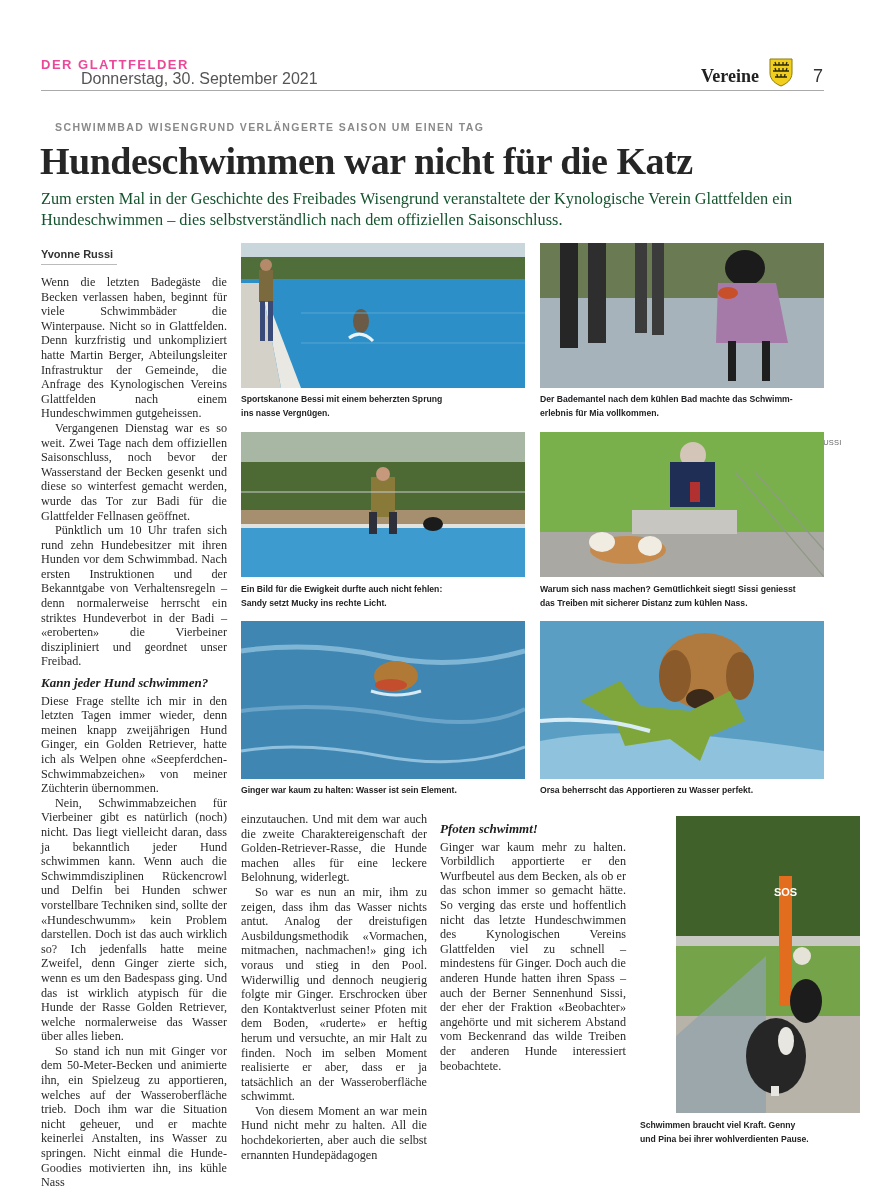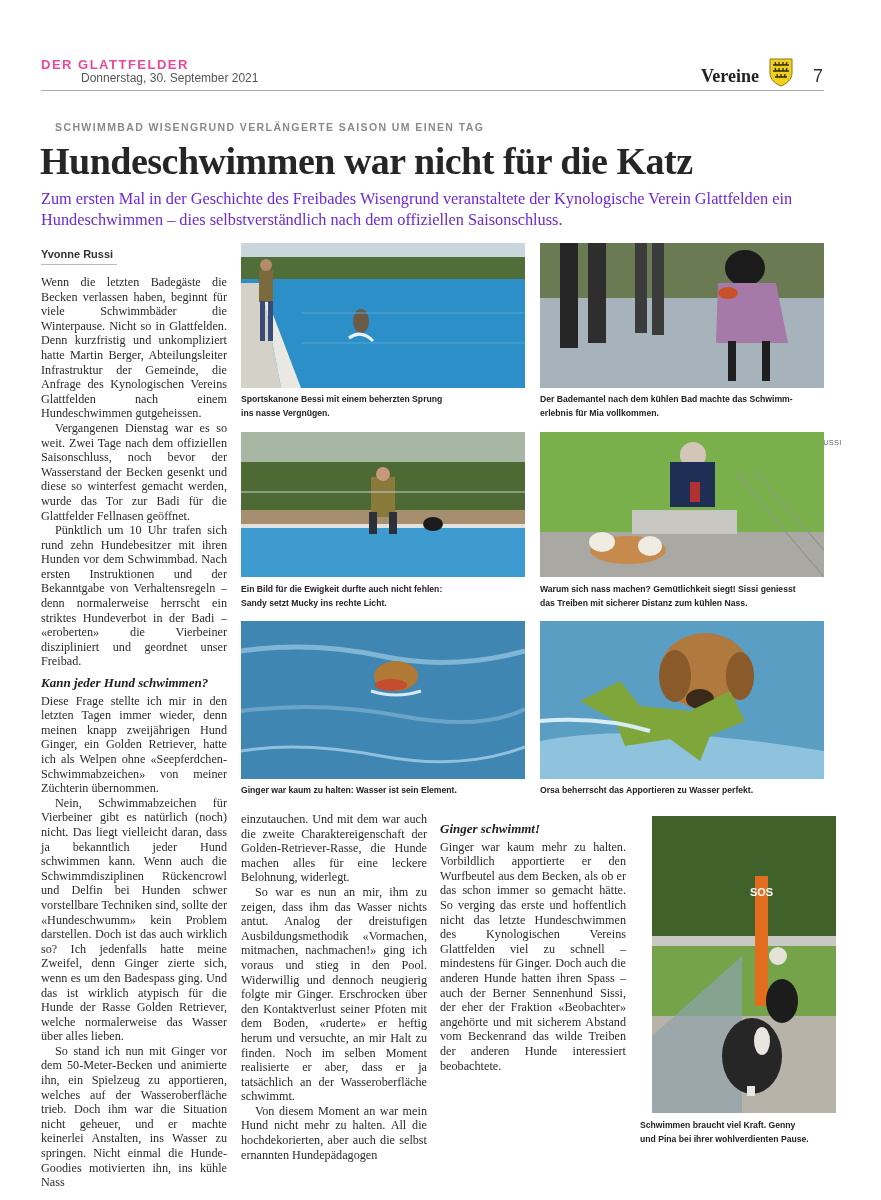--- a/index.html
+++ b/index.html
@@ -1,27 +1,27 @@
 <!DOCTYPE html>
 <html><head>
 <meta charset="utf-8">
 <style>
   html, body { margin: 0; padding: 0; background: #ffffff; }
   body { width: 881px; height: 1200px; position: relative; overflow: hidden; color: #222; font-family: "DejaVu Serif", serif; }
   .masthead { position: absolute; left: 41px; top: 58px; }
   .paper-name { font-family: "Liberation Sans", sans-serif; font-weight: bold; font-size: 13px; letter-spacing: 1.5px; color: #ec4899; line-height: 14px; }
-  .paper-date { font-family: "Liberation Sans", sans-serif; font-size: 12px; color: #555; line-height: 13px; padding-left: 40px; }
+  .paper-date { font-family: "Liberation Sans", sans-serif; font-size: 16px; color: #555; line-height: 13px; padding-left: 40px; }
   .section { position: absolute; right: 58px; top: 58px; display: flex; align-items: flex-end; }
   .section-name { font-family: "Liberation Serif", serif; font-weight: bold; font-size: 18px; color: #222; margin-right: 10px; }
   .crest { width: 24px; height: 29px; margin-right: 20px; }
   .page-no { font-family: "Liberation Sans", sans-serif; font-size: 18px; color: #333; }
   .rule-top { position: absolute; left: 41px; top: 90px; width: 783px; height: 1px; background: #aaa; }
   .kicker { position: absolute; left: 41px; top: 121px; font-family: "Liberation Sans", sans-serif; font-weight: bold; font-size: 10.5px; letter-spacing: 1.4px; color: #8a8a8a; margin-left: 14px; }
   .headline { position: absolute; left: 40px; top: 139px; font-family: "Liberation Serif", serif; font-weight: bold; font-size: 38px; letter-spacing: -0.5px; color: #262626; white-space: nowrap; }
-  .lead { position: absolute; left: 41px; top: 188px; width: 790px; font-family: "Liberation Serif", serif; font-size: 16.3px; line-height: 21px; color: #6d28d9; }
+  .lead { position: absolute; left: 41px; top: 188px; width: 790px; font-family: "Liberation Serif", serif; font-size: 16.3px; line-height: 21px; color: #14532d; }
   .byline { position: absolute; left: 41px; top: 248px; font-family: "Liberation Sans", sans-serif; font-weight: bold; font-size: 11px; color: #333; }
   .byline-rule { position: absolute; left: 41px; top: 264px; width: 76px; height: 1px; background: #bbb; }
   .col { position: absolute; font-family: "Liberation Serif", serif; font-size: 12.2px; line-height: 14.6px; color: #2a2a2a; text-align: justify; hyphens: manual; }
   .col p { margin: 0; }
   .col p.ind { text-indent: 14px; }
   .col h3 { font-family: "Liberation Serif", serif; font-weight: bold; font-size: 13px; margin: 7px 0 3px 0; color: #222; font-style: italic; }
   .photo { position: absolute; overflow: hidden; }
   .caption { position: absolute; font-family: "Liberation Sans", sans-serif; font-weight: bold; font-size: 9.4px; line-height: 13.5px; color: #222; transform: scaleX(0.92); transform-origin: left top; white-space: nowrap; }
   .credit { position: absolute; font-family: "Liberation Sans", sans-serif; font-size: 7.5px; color: #666; letter-spacing: 0.2px; }
 </style>
@@ -180,25 +180,25 @@
   <div>Orsa beherrscht das Apportieren zu Wasser perfekt.</div>
 </div>
 
 <div class="col" style="left:241px; top:812px; width:186px;">
   <p>einzutauchen. Und mit dem war auch die zweite Charaktereigenschaft der Golden-Retriever-Rasse, die Hunde machen alles für eine leckere Belohnung, widerlegt.</p>
   <p class="ind">So war es nun an mir, ihm zu zeigen, dass ihm das Wasser nichts antut. Analog der dreistufigen Ausbildungsmethodik «Vormachen, mitmachen, nachmachen!» ging ich voraus und stieg in den Pool. Widerwillig und dennoch neugierig folgte mir Ginger. Erschrocken über den Kontaktverlust seiner Pfoten mit dem Boden, «ruderte» er heftig herum und versuchte, an mir Halt zu finden. Noch im selben Moment realisierte er aber, dass er ja tatsächlich an der Wasseroberfläche schwimmt.</p>
   <p class="ind">Von diesem Moment an war mein Hund nicht mehr zu halten. All die hochdekorierten, aber auch die selbst ernannten Hundepädagogen</p>
 </div>
 
 <div class="col" style="left:440px; top:812px; width:186px;">
-  <h3 style="margin-top:10px;">Ginger schwimmt!</h3>
+  <h3 style="margin-top:10px;">Pfoten schwimmt!</h3>
   <p>Ginger war kaum mehr zu halten. Vorbildlich apportierte er den Wurfbeutel aus dem Becken, als ob er das schon immer so gemacht hätte. So verging das erste und hoffentlich nicht das letzte Hundeschwimmen des Kynologischen Vereins Glattfelden viel zu schnell – mindestens für Ginger. Doch auch die anderen Hunde hatten ihren Spass – auch der Berner Sennenhund Sissi, der eher der Fraktion «Beobachter» angehörte und mit sicherem Abstand vom Beckenrand das wilde Treiben der anderen Hunde interessiert beobachtete.</p>
 </div>
 
-<div class="photo" style="left:652px; top:816px; width:200px; height:297px;">
+<div class="photo" style="left:676px; top:816px; width:200px; height:297px;">
   <svg width="184" height="297" viewBox="0 0 184 297">
     <rect width="184" height="297" fill="#5a7a3c"></rect>
     <rect width="184" height="130" fill="#41612b"></rect>
     <rect y="120" width="184" height="60" fill="#c9c9c4"></rect>
     <rect y="130" width="184" height="80" fill="#74a34a"></rect>
     <rect y="200" width="184" height="97" fill="#b8b3a8"></rect>
     <rect x="103" y="60" width="13" height="130" fill="#e26d1e"></rect>
     <text x="109.5" y="80" font-family="Liberation Sans, sans-serif" font-weight="bold" font-size="11" fill="#ffffff" text-anchor="middle">SOS</text>
     <circle cx="126" cy="140" r="9" fill="#e5e2d8"></circle>
     <path d="M0 220 L90 140 L90 297 L0 297 Z" fill="#8fa3ad" opacity="0.7"></path>

